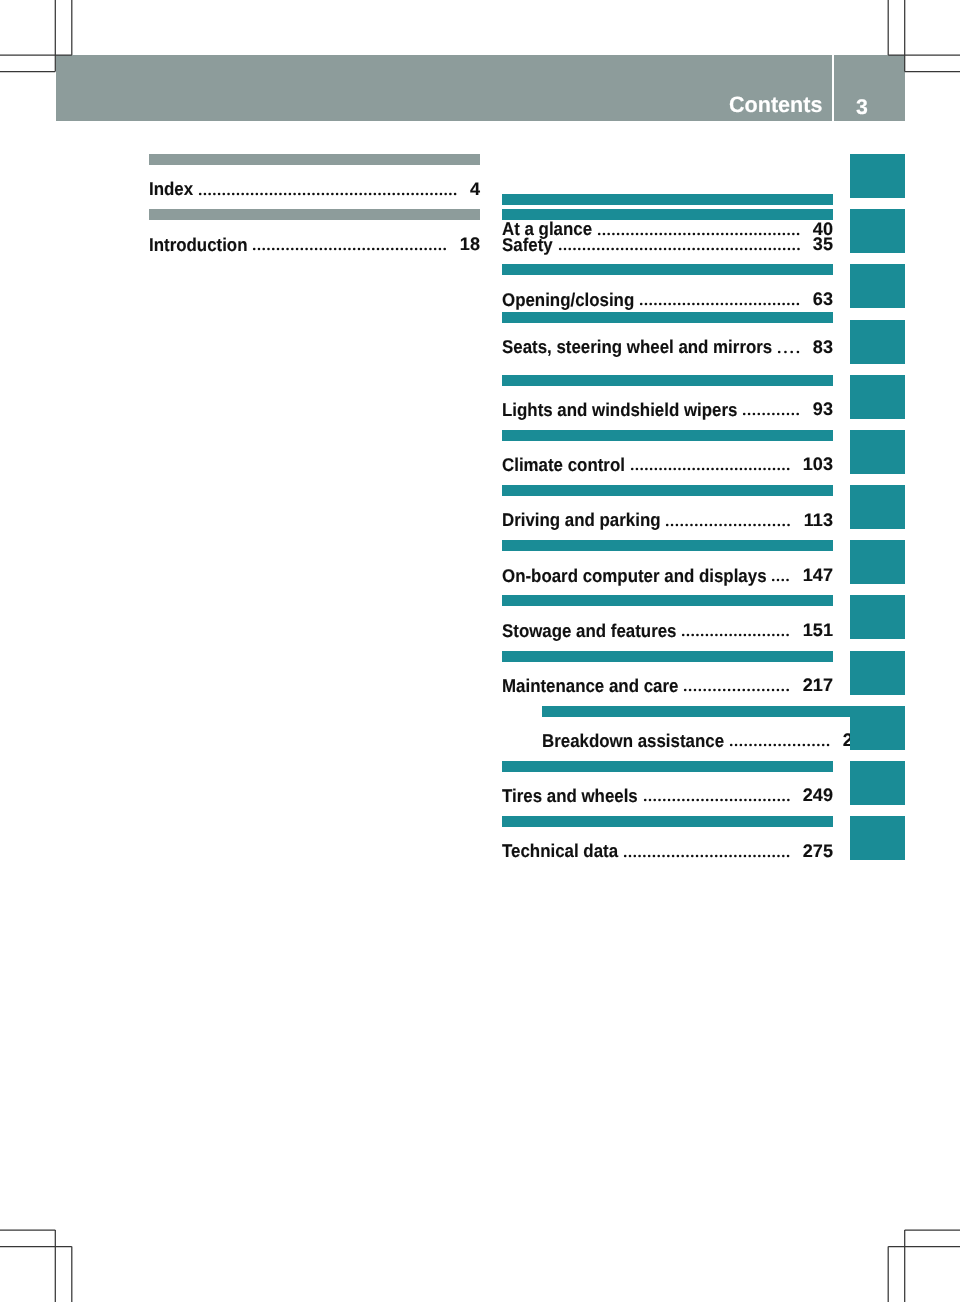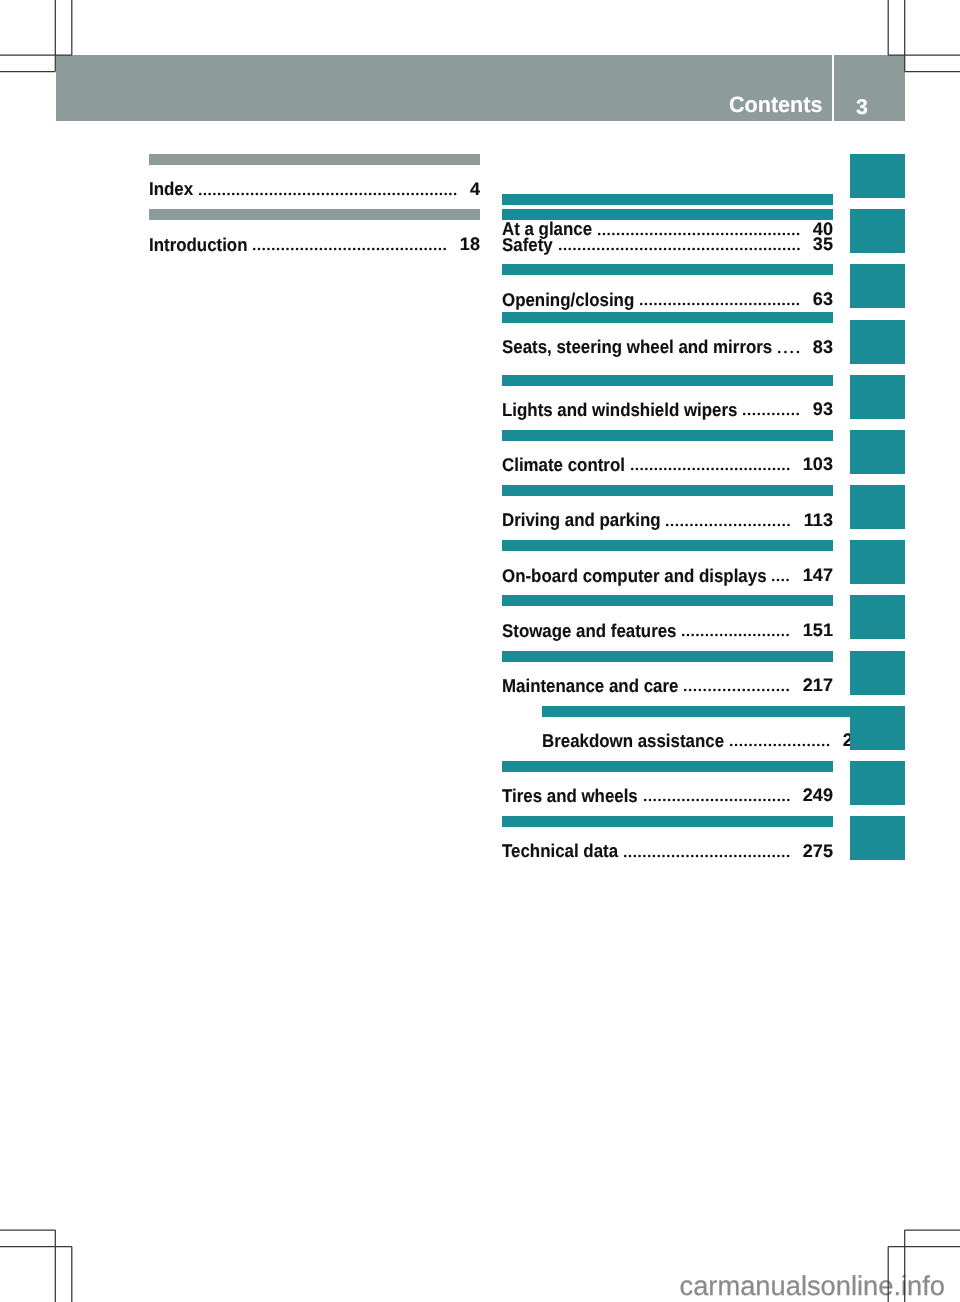--- a/index.html
+++ b/index.html
@@ -658,14 +658,13 @@
       <div class="thumbtab" style="background: rgb(26, 140, 150); top: 429.85px;"></div>
       <div class="thumbtab" style="background: rgb(26, 140, 150); top: 485.02px;"></div>
       <div class="thumbtab" style="background: rgb(26, 140, 150); top: 540.19px;"></div>
       <div class="thumbtab" style="background: rgb(26, 140, 150); top: 595.36px;"></div>
       <div class="thumbtab" style="background: rgb(26, 140, 150); top: 650.53px;"></div>
       <div class="thumbtab" style="background: rgb(26, 140, 150); top: 705.7px;"></div>
       <div class="thumbtab" style="background: rgb(26, 140, 150); top: 760.87px;"></div>
       <div class="thumbtab" style="background: rgb(26, 140, 150); top: 816.04px;"></div>
     </div>
 
-  <div id="watermark" style="color: rgb(139, 139, 139); -webkit-text-stroke-color: rgb(139, 139, 139);">carmanualsonline.info</div>
 </div>
 
 </body></html>

